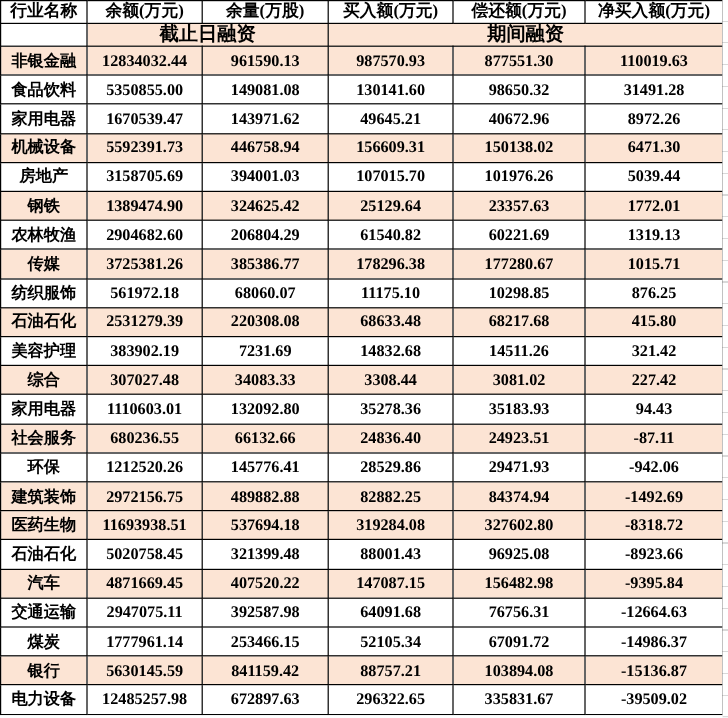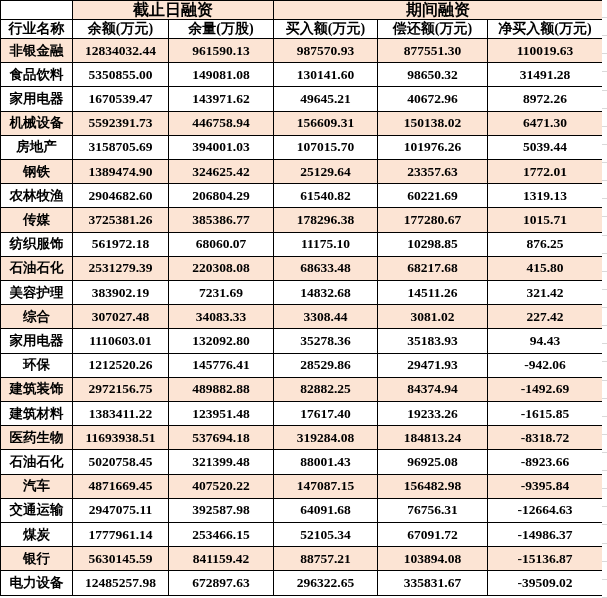--- a/index.html
+++ b/index.html
@@ -80,32 +80,32 @@
     <colgroup>
       <col class="c0">
         <col class="c1">
         <col class="c2">
         <col class="c3">
         <col class="c4">
         <col class="c5">
     </colgroup>
     <thead>
         <tr>
-          <th colspan="1" class="group-header bg-white"></th>
-          <th colspan="2" class="group-header bg-peach">截止日融资</th>
-          <th colspan="3" class="group-header bg-peach">期间融资</th>
-        </tr>
-        <tr>
           <th class="col-header bg-white">行业名称</th>
           <th class="col-header bg-white">余额(万元)</th>
           <th class="col-header bg-white">余量(万股)</th>
           <th class="col-header bg-white">买入额(万元)</th>
           <th class="col-header bg-white">偿还额(万元)</th>
           <th class="col-header bg-white">净买入额(万元)</th>
         </tr>
+        <tr>
+          <th colspan="1" class="group-header bg-white"></th>
+          <th colspan="2" class="group-header bg-peach">截止日融资</th>
+          <th colspan="3" class="group-header bg-peach">期间融资</th>
+        </tr>
       </thead>
     <tbody>
         <tr>
           <td class="bg-peach">非银金融</td>
           <td class="bg-peach">12834032.44</td>
           <td class="bg-peach">961590.13</td>
           <td class="bg-peach">987570.93</td>
           <td class="bg-peach">877551.30</td>
           <td class="bg-peach">110019.63</td>
         </tr>
@@ -199,49 +199,49 @@
         </tr>
         <tr>
           <td class="bg-white">家用电器</td>
           <td class="bg-white">1110603.01</td>
           <td class="bg-white">132092.80</td>
           <td class="bg-white">35278.36</td>
           <td class="bg-white">35183.93</td>
           <td class="bg-white">94.43</td>
         </tr>
         <tr>
+          <td class="bg-peach">社会服务</td>
+          <td class="bg-peach">680236.55</td>
+          <td class="bg-peach">66132.66</td>
+          <td class="bg-peach">24836.40</td>
+          <td class="bg-peach">24923.51</td>
+          <td class="bg-peach">-87.11</td>
+        </tr>
+        <tr>
           <td class="bg-white">环保</td>
           <td class="bg-white">1212520.26</td>
           <td class="bg-white">145776.41</td>
           <td class="bg-white">28529.86</td>
           <td class="bg-white">29471.93</td>
           <td class="bg-white">-942.06</td>
         </tr>
         <tr>
           <td class="bg-peach">建筑装饰</td>
           <td class="bg-peach">2972156.75</td>
           <td class="bg-peach">489882.88</td>
           <td class="bg-peach">82882.25</td>
           <td class="bg-peach">84374.94</td>
           <td class="bg-peach">-1492.69</td>
         </tr>
         <tr>
-          <td class="bg-white">建筑材料</td>
-          <td class="bg-white">1383411.22</td>
-          <td class="bg-white">123951.48</td>
-          <td class="bg-white">17617.40</td>
-          <td class="bg-white">19233.26</td>
-          <td class="bg-white">-1615.85</td>
-        </tr>
-        <tr>
           <td class="bg-peach">医药生物</td>
           <td class="bg-peach">11693938.51</td>
           <td class="bg-peach">537694.18</td>
           <td class="bg-peach">319284.08</td>
-          <td class="bg-peach">184813.24</td>
+          <td class="bg-peach">327602.80</td>
           <td class="bg-peach">-8318.72</td>
         </tr>
         <tr>
           <td class="bg-white">石油石化</td>
           <td class="bg-white">5020758.45</td>
           <td class="bg-white">321399.48</td>
           <td class="bg-white">88001.43</td>
           <td class="bg-white">96925.08</td>
           <td class="bg-white">-8923.66</td>
         </tr>

